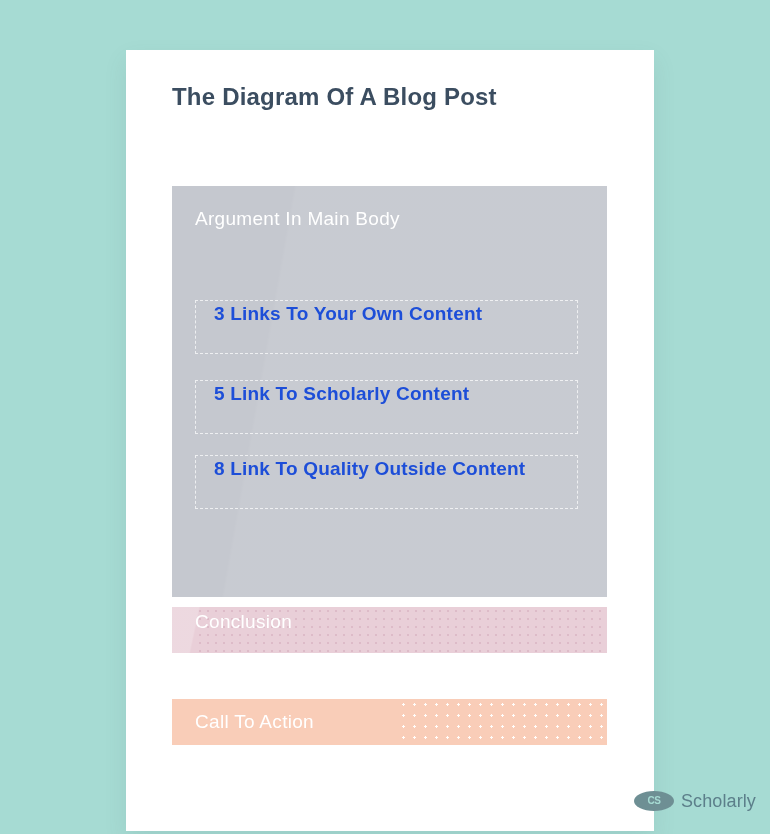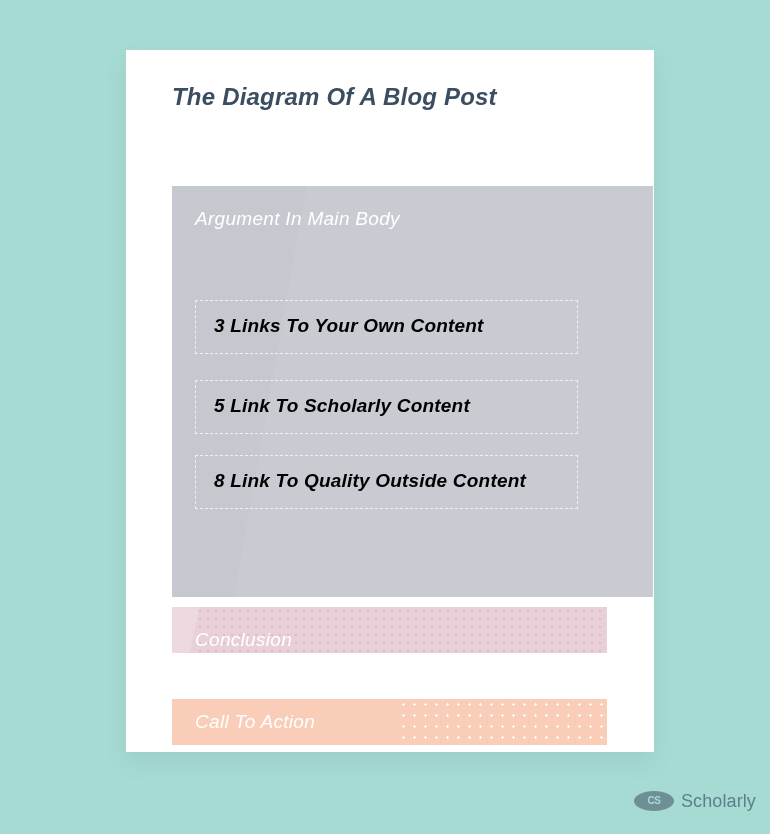--- a/index.html
+++ b/index.html
@@ -14,24 +14,23 @@
     overflow: hidden;
     position: relative;
   }
 
   
   #card {
     position: absolute;
     left: 126px;
     top: 50px;
     width: 528px;
-    height: 702px;
+    height: 781px;
     background: #ffffff;
     box-shadow: 0 10px 22px rgba(60, 100, 100, 0.10);
-    font-style: italic;
   }
 
   #page-title {
     position: absolute;
     left: 46px;
     top: 33px;
     font-size: 24px;
     font-weight: bold;
     color: #3b4d60;
     letter-spacing: 0.2px;
@@ -81,21 +80,20 @@
   #band-introduction .wedge {
     background: linear-gradient(108deg, rgba(255,255,255,0.16) 0%, rgba(255,255,255,0.16) 7%, rgba(255,255,255,0) 7.4%);
   }
   #band-introduction .band-label { top: 12px; }
 
   
   #band-main-body {
     top: 136px;
     height: 411px;
     background: #c5c8cf;
-    padding-left: 46px;
   }
   #band-main-body .wedge {
     background: linear-gradient(100deg,
         rgba(255,255,255,0.00) 0%,
         rgba(255,255,255,0.00) 24%,
         rgba(255,255,255,0.055) 24.6%,
         rgba(255,255,255,0.055) 100%);
   }
   #band-main-body > .band-label { top: 22px; }
 
@@ -104,24 +102,24 @@
     left: 23px;
     width: 383px;
     height: 54px;
     border: 1px dashed rgba(255,255,255,0.72);
     z-index: 3;
     box-sizing: border-box;
   }
   .sub-box-label {
     position: absolute;
     left: 18px;
-    top: 14px;
+    top: 2px;
     font-size: 19px;
     font-weight: bold;
-    color: #000000;
+    color: #1d4ed8;
     letter-spacing: 0.2px;
     white-space: nowrap;
   }
   #sub-box-0 { top: 114px; }
   #sub-box-1 { top: 194px; }
   #sub-box-2 { top: 269px; }
 
   
   #band-conclusion {
     top: 557px;
@@ -132,21 +130,21 @@
     position: absolute;
     left: 24px; right: 0; top: 0; bottom: 0;
     background-image: radial-gradient(#dcb9c6 1px, transparent 1.1px);
     background-size: 8px 8px;
     opacity: 0.9;
     z-index: 1;
   }
   #band-conclusion .wedge {
     background: linear-gradient(102deg, rgba(255,255,255,0.20) 0%, rgba(255,255,255,0.20) 6%, rgba(255,255,255,0) 6.4%);
   }
-  #band-conclusion .band-label { top: 22px; }
+  #band-conclusion .band-label { top: 4px; }
 
   
   #band-call-to-action {
     top: 610px;
     height: 46px;
     background: #f9cdb8;
     margin-top: 39px;
   }
   #band-call-to-action .dots {
     position: absolute;

